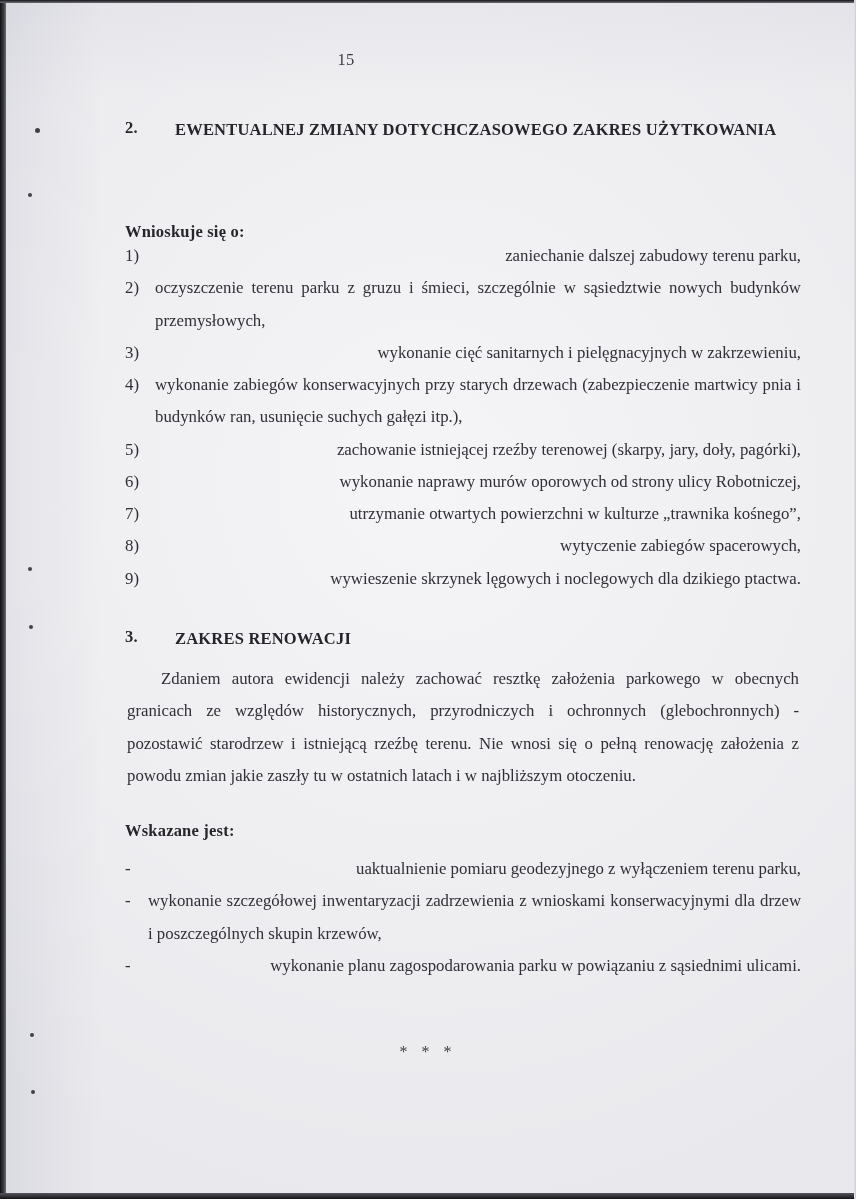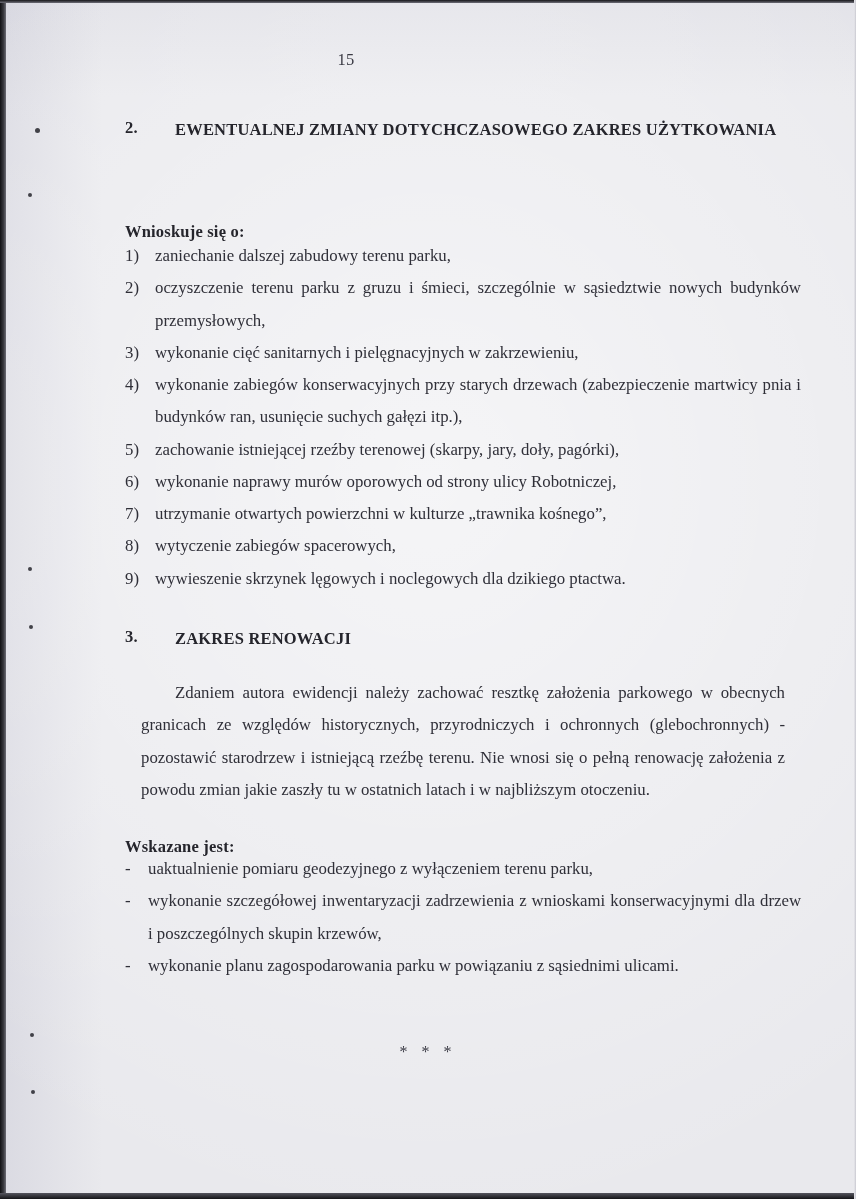--- a/index.html
+++ b/index.html
@@ -119,25 +119,25 @@
   .li-row.dash .marker {
     flex: 0 0 23px;
     width: 23px;
   }
   .li-row .body {
     flex: 1 1 auto;
     text-align: justify;
     text-justify: inter-word;
   }
   .li-row .body.nojust {
-    text-align: left;
+    text-align: right;
   }
 
   p.para {
-    margin: 16px;
+    margin: 2px;
     font-size: 16.8px;
     line-height: 1.92;
     text-align: justify;
     text-justify: inter-word;
     text-indent: 34px;
     color: #2f2f38;
   }
 
   .stars {
     position: absolute;
@@ -228,21 +228,21 @@
       <div class="heading">
         <span class="num">3.</span>
         <span class="htext">ZAKRES RENOWACJI</span>
       </div>
     </div>
 
     <div class="block" style="top:661px;">
       <p class="para">Zdaniem autora ewidencji należy zachować resztkę założenia parkowego w obecnych granicach ze względów historycznych, przyrodniczych i ochronnych (glebochronnych) - pozostawić starodrzew i istniejącą rzeźbę terenu. Nie wnosi się o pełną renowację założenia z powodu zmian jakie zaszły tu w ostatnich latach i w najbliższym otoczeniu.</p>
     </div>
 
-    <div class="block" style="top:821px;margin-top:16px;">
+    <div class="block" style="top:821px;">
       <div class="lead-bold">Wskazane jest:</div>
     </div>
 
     <div class="block" style="top:853px;">
       <ul class="dashlist">
         <li class="li-row dash">
           <span class="marker">-</span>
           <span class="body nojust">uaktualnienie pomiaru geodezyjnego z wyłączeniem terenu parku,</span>
         </li>
         <li class="li-row dash">

